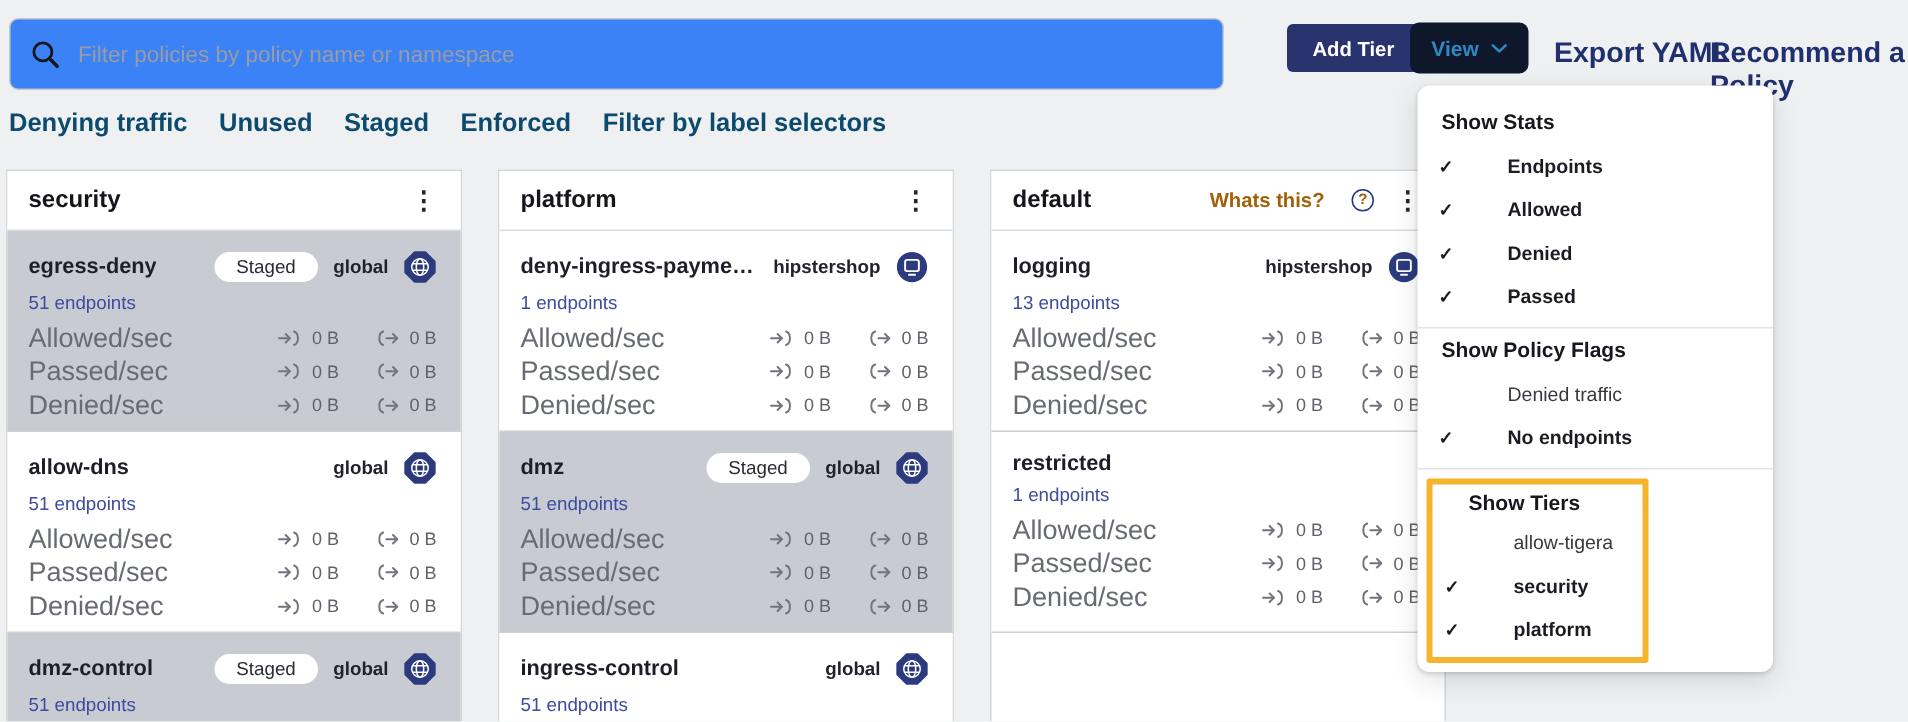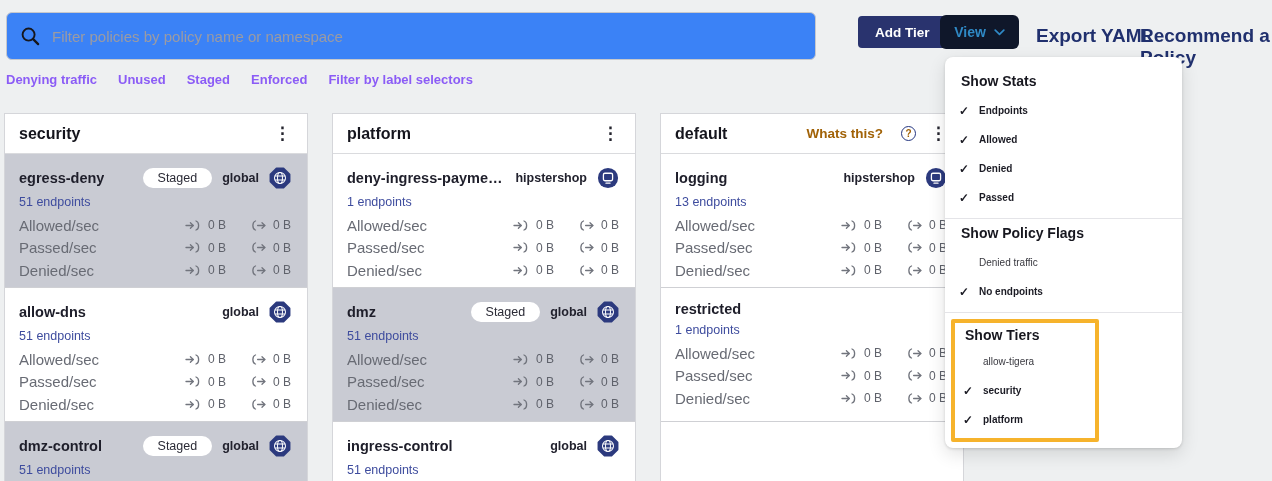--- a/index.html
+++ b/index.html
@@ -17,21 +17,21 @@
     background:#29336e;color:#fff;font-size:13.5px;font-weight:600;font-family:"Liberation Sans",sans-serif;cursor:pointer;}
   .view-btn{position:absolute;left:940px;top:15px;width:79px;height:34px;border:none;border-radius:6px;
     background:#0f172a;color:#2f89c5;font-size:14px;font-weight:600;display:flex;align-items:center;
     justify-content:center;gap:8px;font-family:"Liberation Sans",sans-serif;cursor:pointer;}
   .top-link{position:absolute;top:25px;font-size:19px;font-weight:600;color:#20306e;text-decoration:none;cursor:pointer;}
   .export-link{left:1036px;}
   .recommend-link{left:1140px;}
 
   
   .filters{position:absolute;left:6px;top:72px;display:flex;gap:21px;}
-  .filter-link{font-size:13px;font-weight:600;color:#8b5cf6;cursor:pointer;}
+  .filter-link{font-size:17px;font-weight:600;color:#0c4a6e;cursor:pointer;}
 
   
   .tier-board{position:absolute;left:4px;top:113px;display:flex;gap:24px;align-items:flex-start;}
   .tier-column{width:304px;height:420px;box-sizing:border-box;background:#fff;border:1px solid #d5d6da;}
   .tier-header{height:40px;box-sizing:border-box;display:flex;align-items:center;padding:0 12px 0 14px;
     border-bottom:1px solid #dadbde;background:#fff;}
   .tier-title{font-size:16px;font-weight:700;color:#15151d;flex:0 0 auto;}
   .whats-this{margin-left:auto;display:flex;align-items:center;gap:18px;color:#a16207;font-size:13.5px;
     font-weight:600;cursor:pointer;}
   .qmark{display:inline-flex;align-items:center;justify-content:center;width:15px;height:15px;
@@ -46,38 +46,38 @@
   .policy-card.gray{background:#c9cbd3;}
   .card-title-row{display:flex;align-items:center;gap:10px;}
   .policy-name{font-size:14.5px;font-weight:700;color:#1e1e2a;white-space:nowrap;overflow:hidden;
     text-overflow:ellipsis;flex:0 1 auto;}
   .title-right{margin-left:auto;display:flex;align-items:center;gap:10px;flex:0 0 auto;}
   .staged-pill{background:#fff;color:#2b2b36;font-size:12.5px;padding:3px 15px;border-radius:13px;}
   .scope-label{font-size:12.5px;font-weight:600;color:#22222e;}
   .badge-icon{display:inline-flex;}
   .endpoints-link{display:inline-block;margin:6px 0 5px;font-size:12.5px;color:#3e4c9e;cursor:pointer;}
   .stat-row{display:flex;align-items:center;height:22.5px;}
-  .stat-label{font-size:15px;color:#686b74;}
+  .stat-label{font-size:18px;color:#686b74;}
   .stat-vals{margin-left:auto;display:flex;gap:24px;}
   .stat-group{display:inline-flex;align-items:center;gap:6px;}
   .stat-v{font-size:12px;color:#5f626b;}
 
   
   .view-menu{position:absolute;left:945px;top:57px;width:237px;box-sizing:border-box;background:#fff;
     border-radius:8px;padding:12px 0 6px;z-index:30;
     box-shadow:0 1px 3px rgba(0,0,0,.14),0 6px 18px rgba(0,0,0,.12);}
   .menu-h{font-size:14px;font-weight:700;color:#17171f;padding:0 16px;margin:4px 0 7px;}
   .menu-item{height:29px;display:flex;align-items:center;padding:0 16px 0 12px;cursor:pointer;}
   .check{width:14px;margin-right:8px;font-size:12px;font-weight:700;color:#1b1b24;text-align:center;}
-  .menu-label{font-size:10px;font-weight:400;color:#38383f;}
+  .menu-label{font-size:13px;font-weight:400;color:#38383f;margin-left:26px;}
   .menu-item.checked .menu-label{font-weight:700;color:#1b1b24;}
   .menu-divider{height:1px;background:#e4e4e8;margin:6px 0;}
   .hl-box{border:4px solid #f6b32c;border-radius:2px;margin:2px 0 0 6px;width:148px;box-sizing:border-box;
     padding:2px 0 4px;}
-  .hl-box .menu-h{padding-left:10px;margin:2px 0 4px;}
+  .hl-box .menu-h{padding-left:24px;margin:2px 0 4px;}
   .hl-box .menu-item{padding-left:6px;}
 </style>
 </head>
 <body>
 
 <div class="app">
 
   <div class="search-box">
     <span class="search-icon">
       <svg width="21" height="21" viewBox="0 0 22 22" fill="none">

